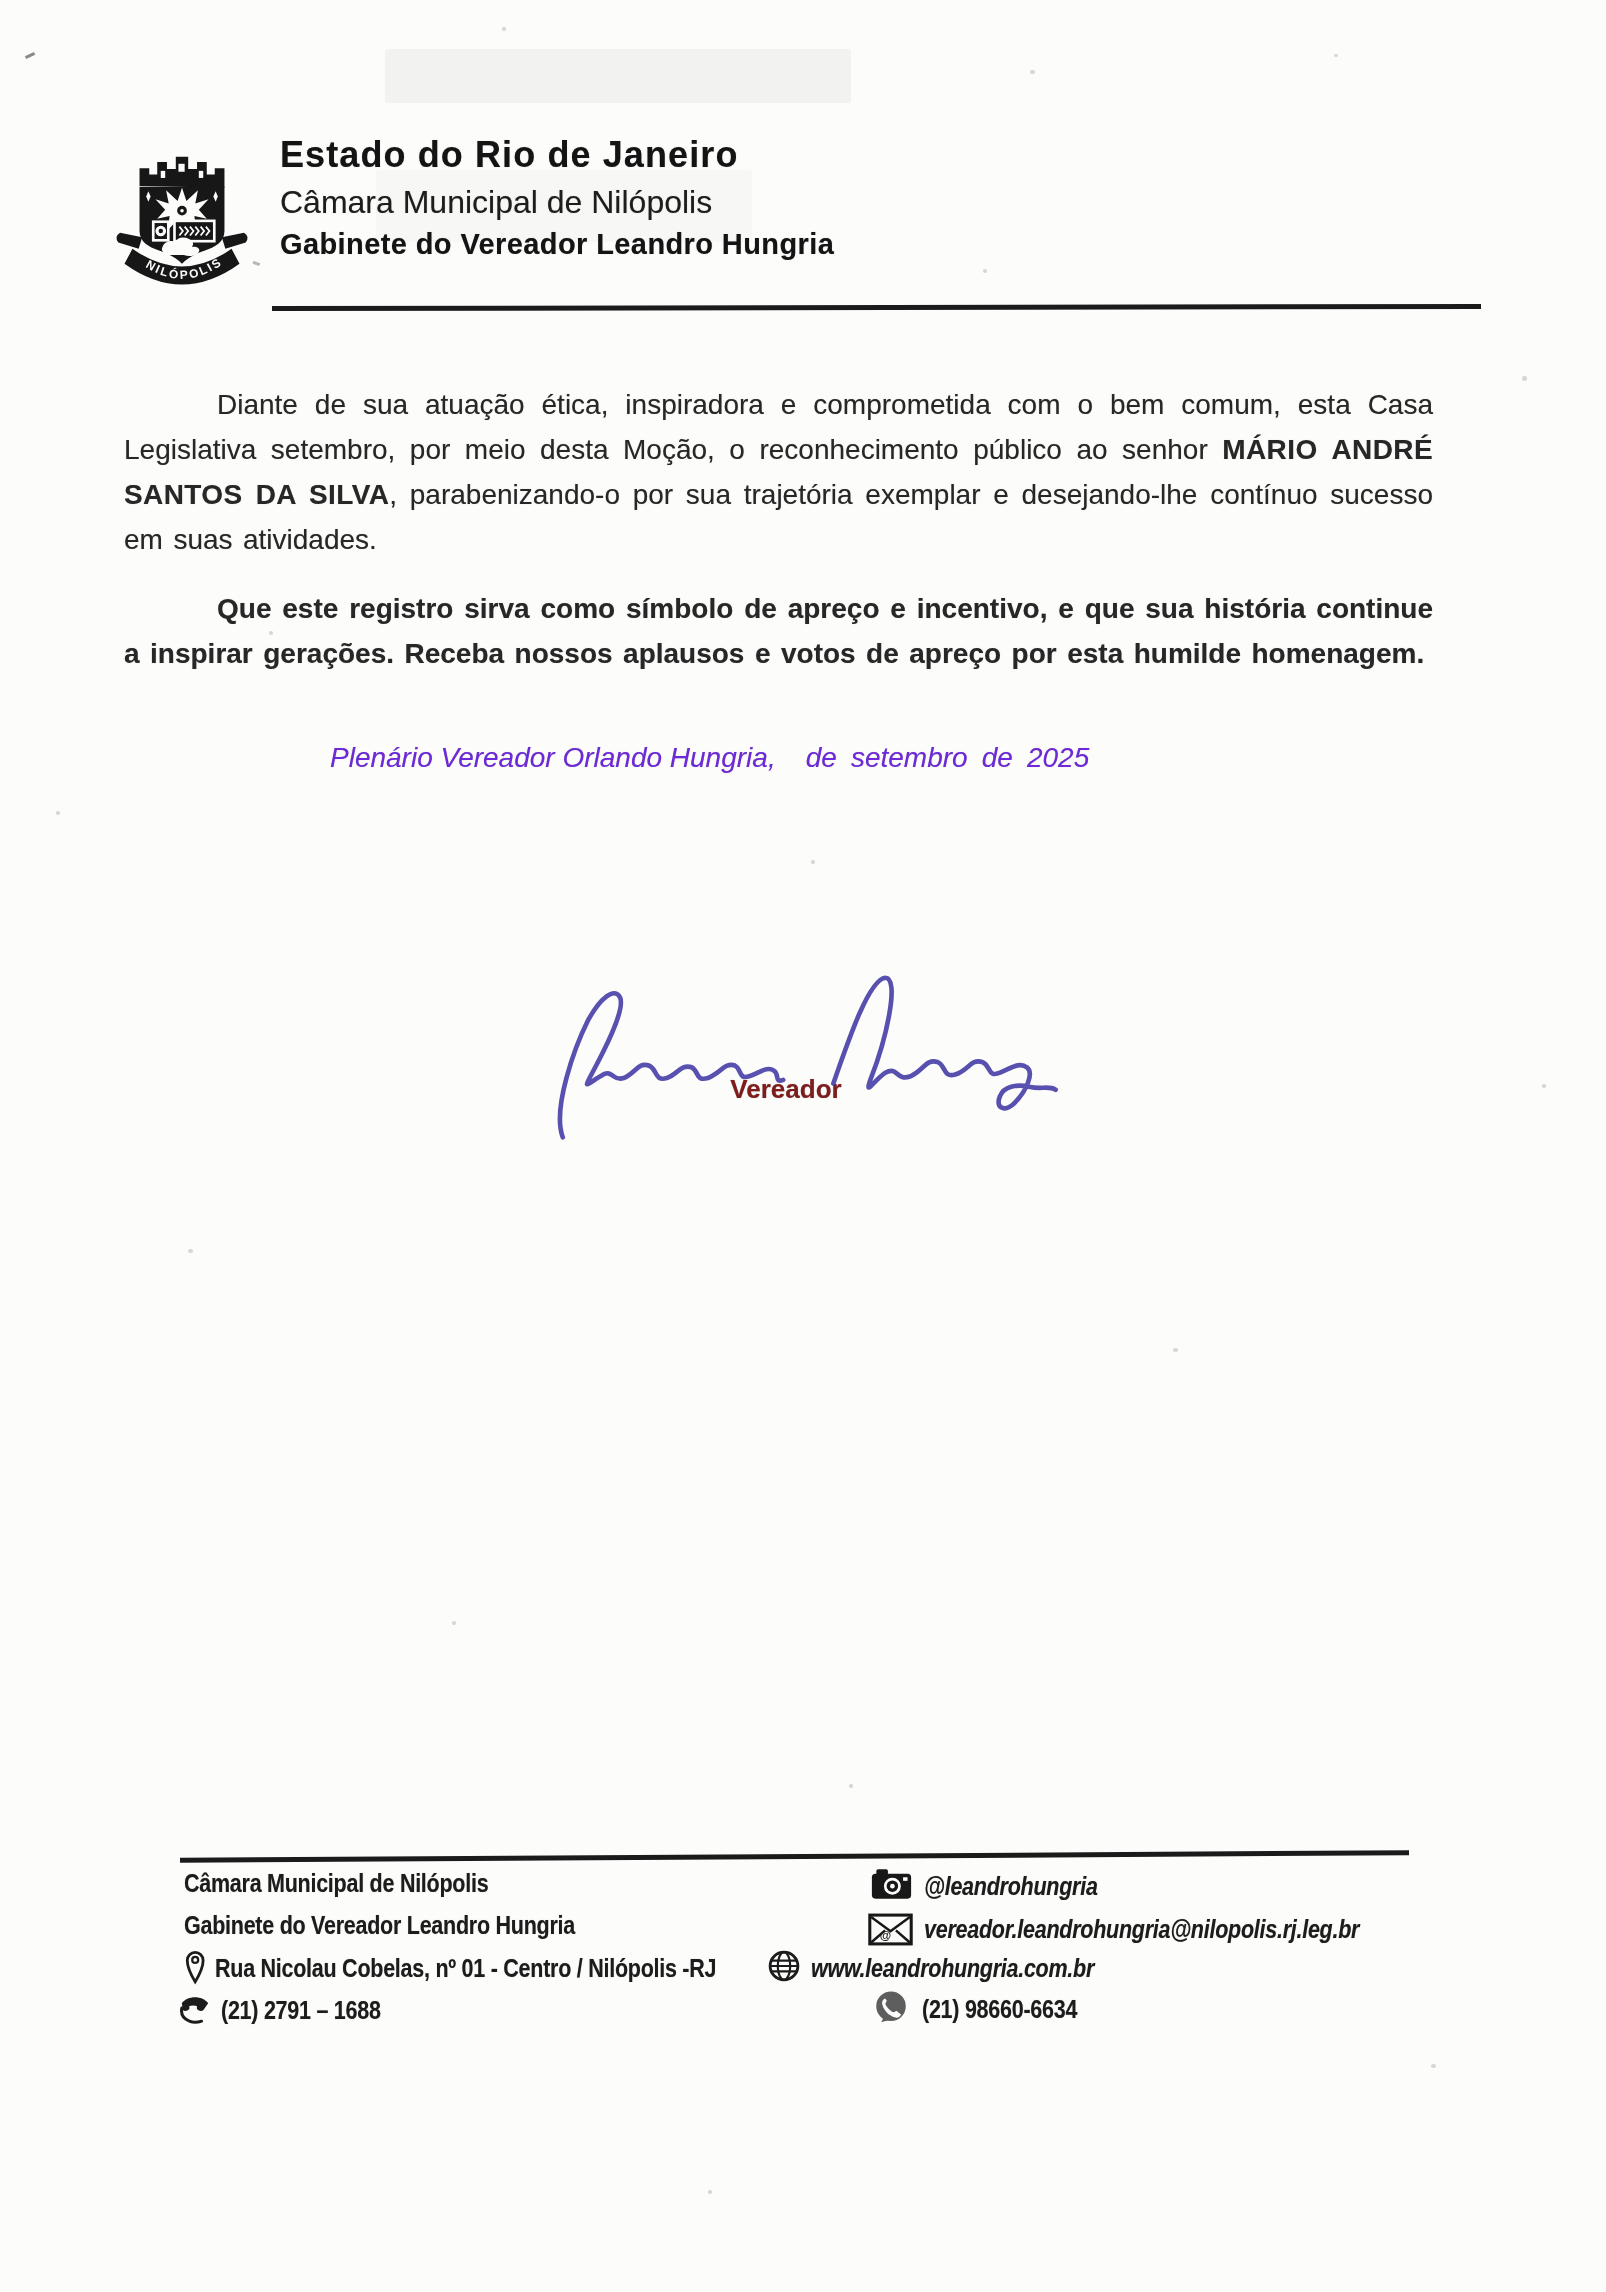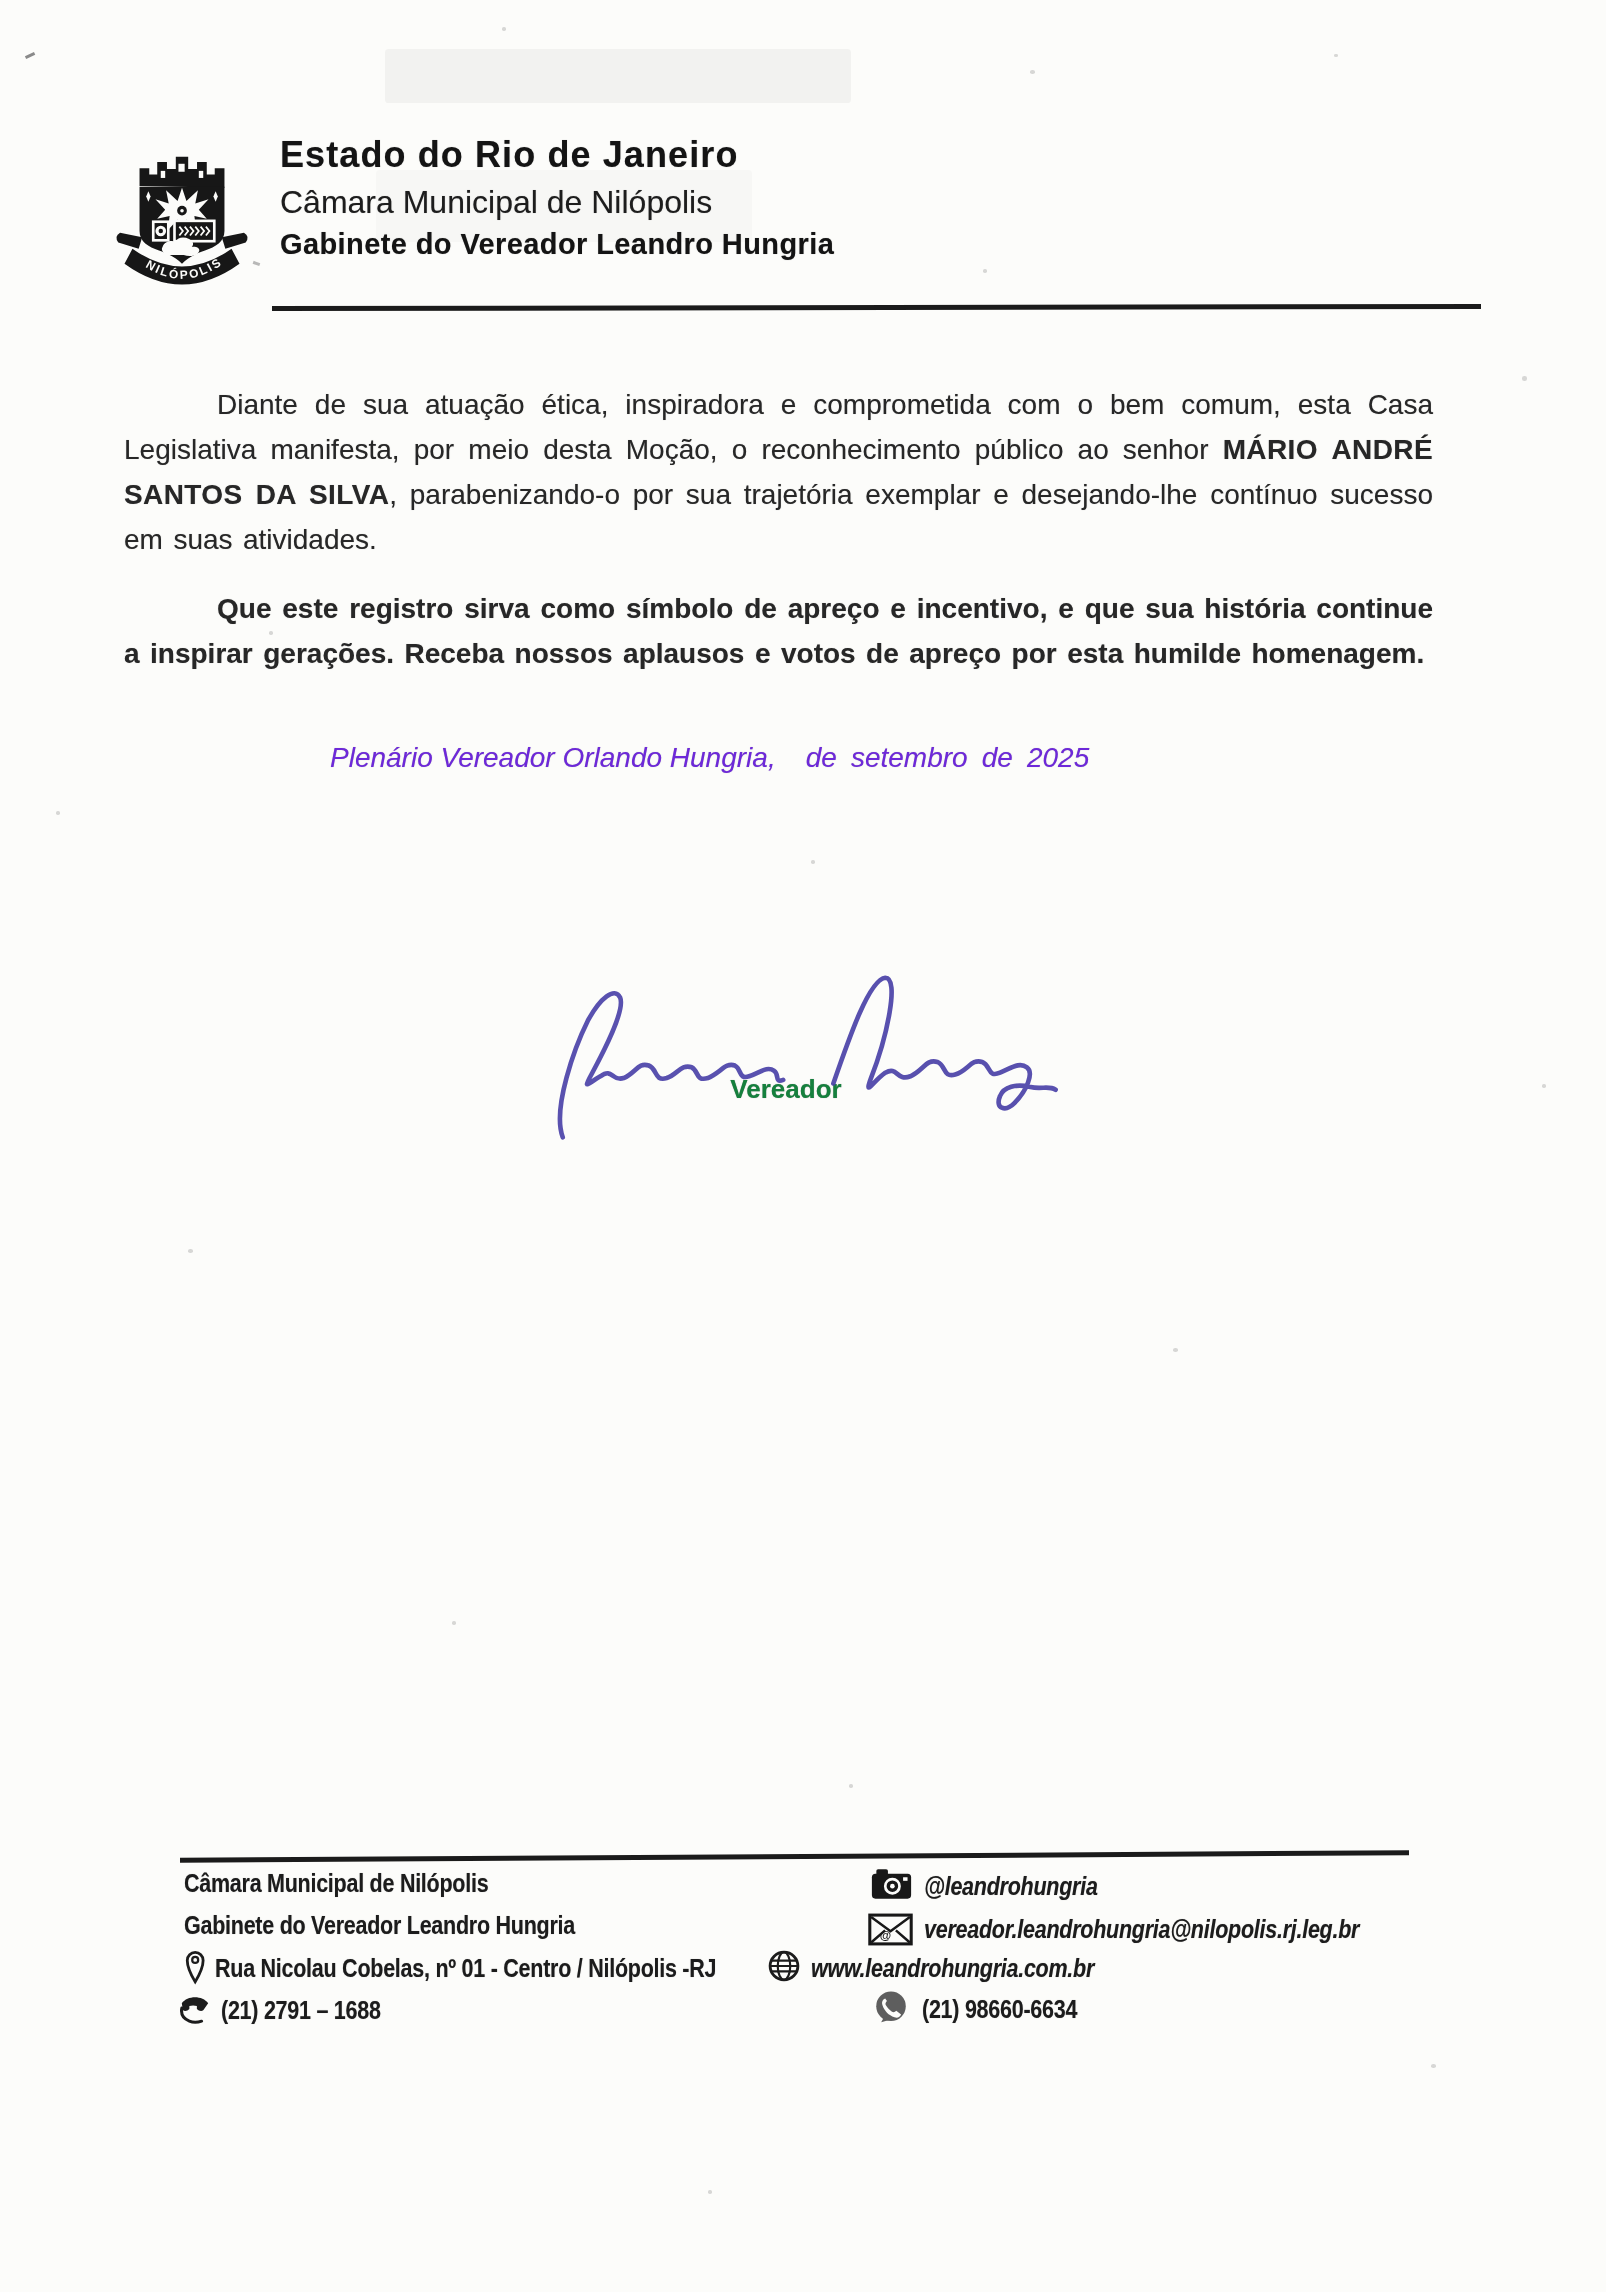--- a/index.html
+++ b/index.html
@@ -42,21 +42,21 @@
     position:absolute;left:330px;top:742px;font-size:28px;font-style:italic;
     color:#6d28d9;white-space:nowrap;text-shadow:0 0 0.9px rgba(40,40,40,.3);
   }
   .dateline .date-part{margin-left:30px;word-spacing:6.3px;}
 
   
   .sig-ink{position:absolute;left:500px;top:965px;width:578px;height:193px;z-index:3;}
   .sig-block{position:absolute;left:132px;top:1065px;width:1308px;text-align:center;z-index:2;}
   .sig-name{font-size:27px;font-weight:700;letter-spacing:0.5px;color:#1e1e1e;
             text-shadow:0 0 0.9px rgba(30,30,30,.45);}
-  .sig-role{font-size:26px;font-weight:700;margin-top:9px;color:#15803d;
+  .sig-role{font-size:26px;font-weight:700;margin-top:9px;color:#7f1d1d;
             text-shadow:0 0 0.9px rgba(30,30,30,.45);}
 
   
   .rule-footer{left:180px;top:1854px;width:1229px;height:5.4px;transform:rotate(-.35deg);}
   .ft{position:absolute;font-weight:700;font-size:25px;color:#1c1c1c;
       letter-spacing:-0.3px;white-space:nowrap;text-shadow:0 0 0.9px rgba(30,30,30,.4);}
   .cond{display:inline-block;transform:scaleX(.86);transform-origin:0 50%;}
   .it{font-style:italic;}
   .f-org{left:184px;top:1869px;}
   .f-office{left:184px;top:1911px;}
@@ -147,21 +147,21 @@
   </svg>
 
   <div class="header-text">
     <div class="h-state">Estado do Rio de Janeiro</div>
     <div class="h-chamber">Câmara Municipal de Nilópolis</div>
     <div class="h-office">Gabinete do Vereador Leandro Hungria</div>
   </div>
   <div class="rule rule-header"></div>
 
   <div class="body-block">
-    <p><span>Diante de sua atuação ética, inspiradora e comprometida com o bem comum, esta Casa Legislativa manifesta, por meio desta Moção, o reconhecimento público ao senhor </span><span class="honoree">MÁRIO ANDRÉ SANTOS DA SILVA</span><span>, parabenizando-o por sua trajetória exemplar e desejando-lhe contínuo sucesso em suas atividades.</span></p>
+    <p><span>Diante de sua atuação ética, inspiradora e comprometida com o bem comum, esta Casa Legislativa setembro, por meio desta Moção, o reconhecimento público ao senhor </span><span class="honoree">MÁRIO ANDRÉ SANTOS DA SILVA</span><span>, parabenizando-o por sua trajetória exemplar e desejando-lhe contínuo sucesso em suas atividades.</span></p>
     <p>Que este registro sirva como símbolo de apreço e incentivo, e que sua história continue a inspirar gerações. Receba nossos aplausos e votos de apreço por esta humilde homenagem.</p>
   </div>
 
   <div class="dateline">
     <span>Plenário Vereador Orlando Hungria,</span><span class="date-part">de setembro de 2025</span>
   </div>
 
   <svg class="sig-ink" viewBox="0 0 645 215" aria-hidden="true">
     <g fill="none" stroke="#4b42a8" stroke-width="5.2" stroke-linecap="round" opacity=".92">
       <path d="M70 192 C58 160 84 90 98 62 C112 36 128 24 134 36 C140 50 116 96 102 122 C92 140 98 132 112 124

